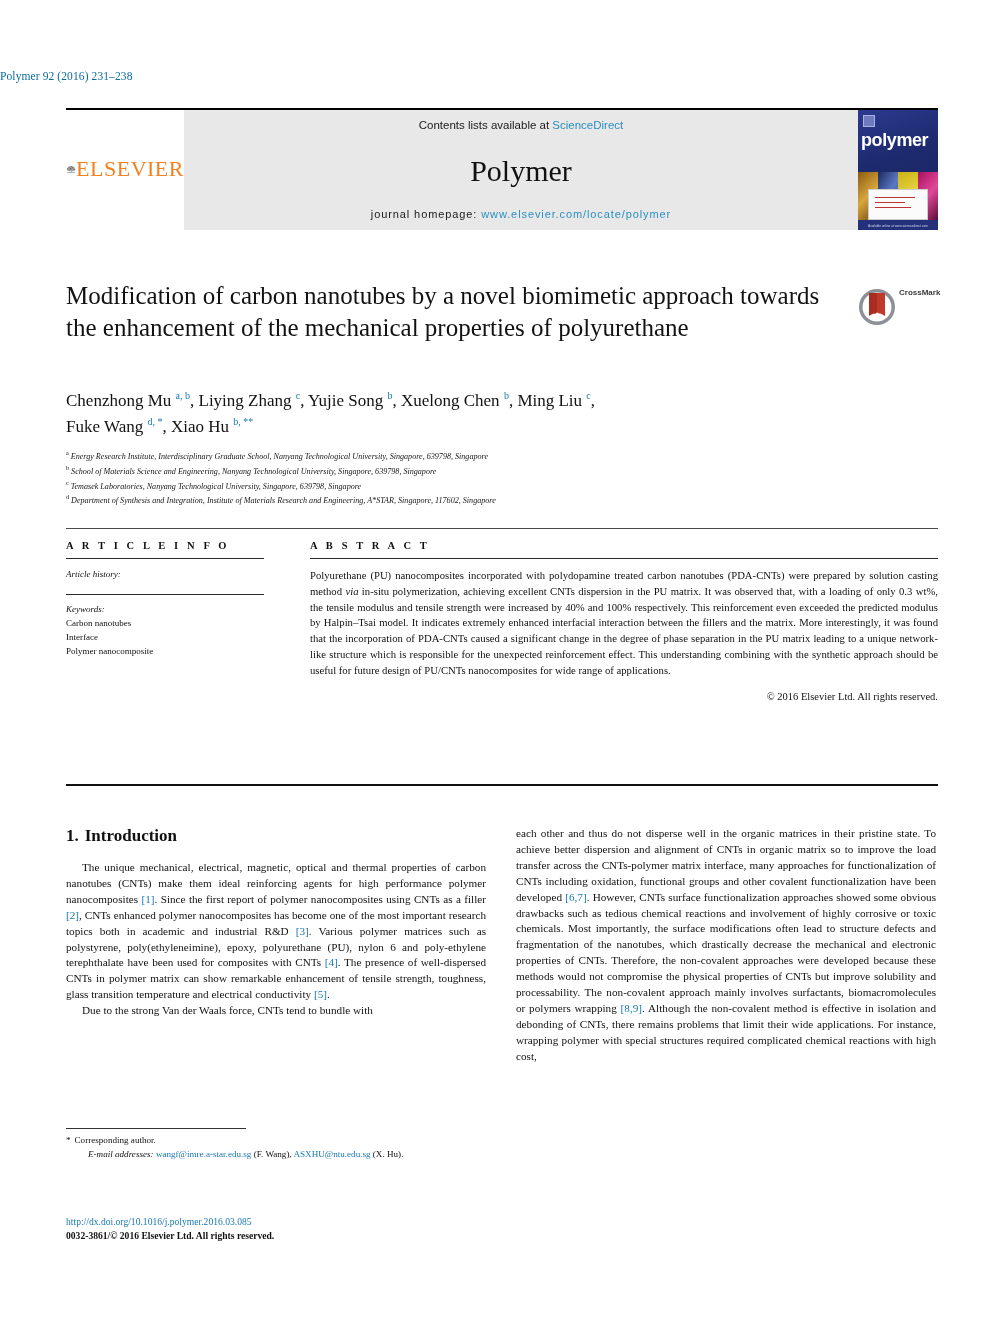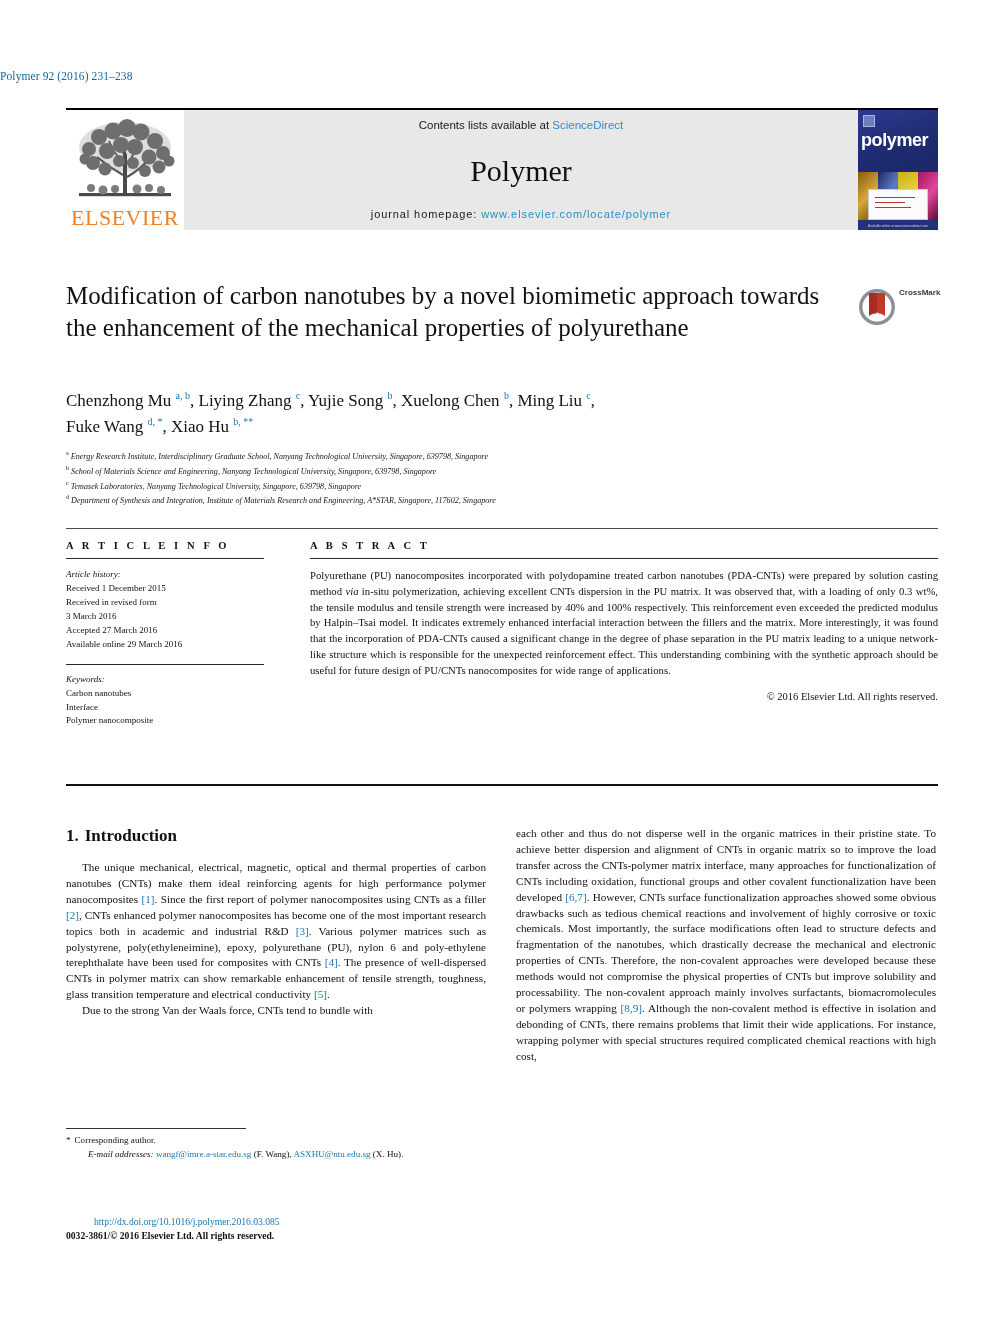--- a/index.html
+++ b/index.html
@@ -33,21 +33,21 @@
     border-top: 2.5px solid #000;
     display: flex;
     flex-direction: row;
     align-items: stretch;
   }
   .elsevier-box {
     width: 118px;
     background: #ffffff;
     position: relative;
     display: flex;
-    flex-direction: column;
+    flex-direction: row;
     justify-content: flex-end;
     align-items: center;
     padding-bottom: 1px;
     overflow: hidden;
   }
   .tree-logo { width: 112px; height: 92px; display:block; }
   .elsevier-word {
     font-family: "Liberation Serif", serif;
     font-size: 22px;
     letter-spacing: 0.5px;
@@ -257,21 +257,21 @@
   .fn-email { padding-left: 22px; text-indent: 0; }
   .fn-email i { font-style: italic; }
   .link { color: #1878b4; }
 
   .doi-block {
     position: absolute; left: 66px; top: 1215px; width: 440px;
     font-family: "Liberation Serif", serif;
     font-size: 9.6px;
     line-height: 1.5;
   }
-  .doi-block .doi { color: #1878b4; margin-left: 28px; }
+  .doi-block .doi { color: #1878b4; }
   .doi-block .issn { color: #111; font-weight: bold; }
 </style>
 </head>
 <body>
 
 <div class="page">
 
   <div class="journal-ref">Polymer 92 (2016) 231–238</div>
 
   <div class="masthead">
@@ -375,27 +375,20 @@
       <div class="row"><sup>c</sup><span> Temasek Laboratories, Nanyang Technological University, Singapore, 639798, Singapore</span></div>
       <div class="row"><sup>d</sup><span> Department of Synthesis and Integration, Institute of Materials Research and Engineering, A*STAR, Singapore, 117602, Singapore</span></div>
     </div>
 
   <div class="sec-rule-top"></div>
 
   <div class="info-col">
     <div class="sec-head">A R T I C L E   I N F O</div>
     <div class="hr-thin"></div>
     <div class="ai-lab">Article history:</div>
-    <div id="history-lines">
-        <div class="ai-line">Received 1 December 2015</div>
-        <div class="ai-line">Received in revised form</div>
-        <div class="ai-line">3 March 2016</div>
-        <div class="ai-line">Accepted 27 March 2016</div>
-        <div class="ai-line">Available online 29 March 2016</div>
-      </div>
     <div class="kw-block">
       <div class="kw-rule"></div>
       <div class="ai-lab">Keywords:</div>
       <div id="keyword-lines">
           <div class="ai-line">Carbon nanotubes</div>
           <div class="ai-line">Interface</div>
           <div class="ai-line">Polymer nanocomposite</div>
         </div>
     </div>
   </div>

